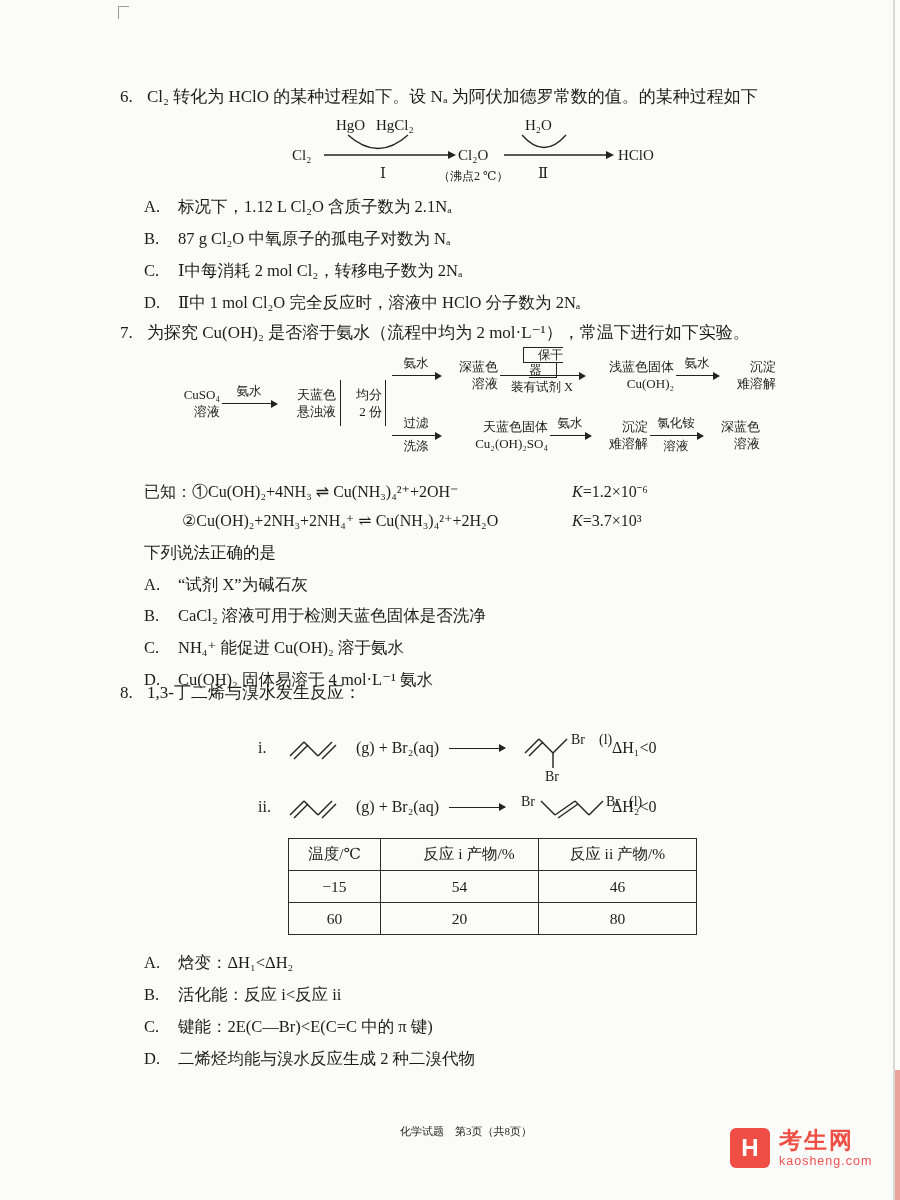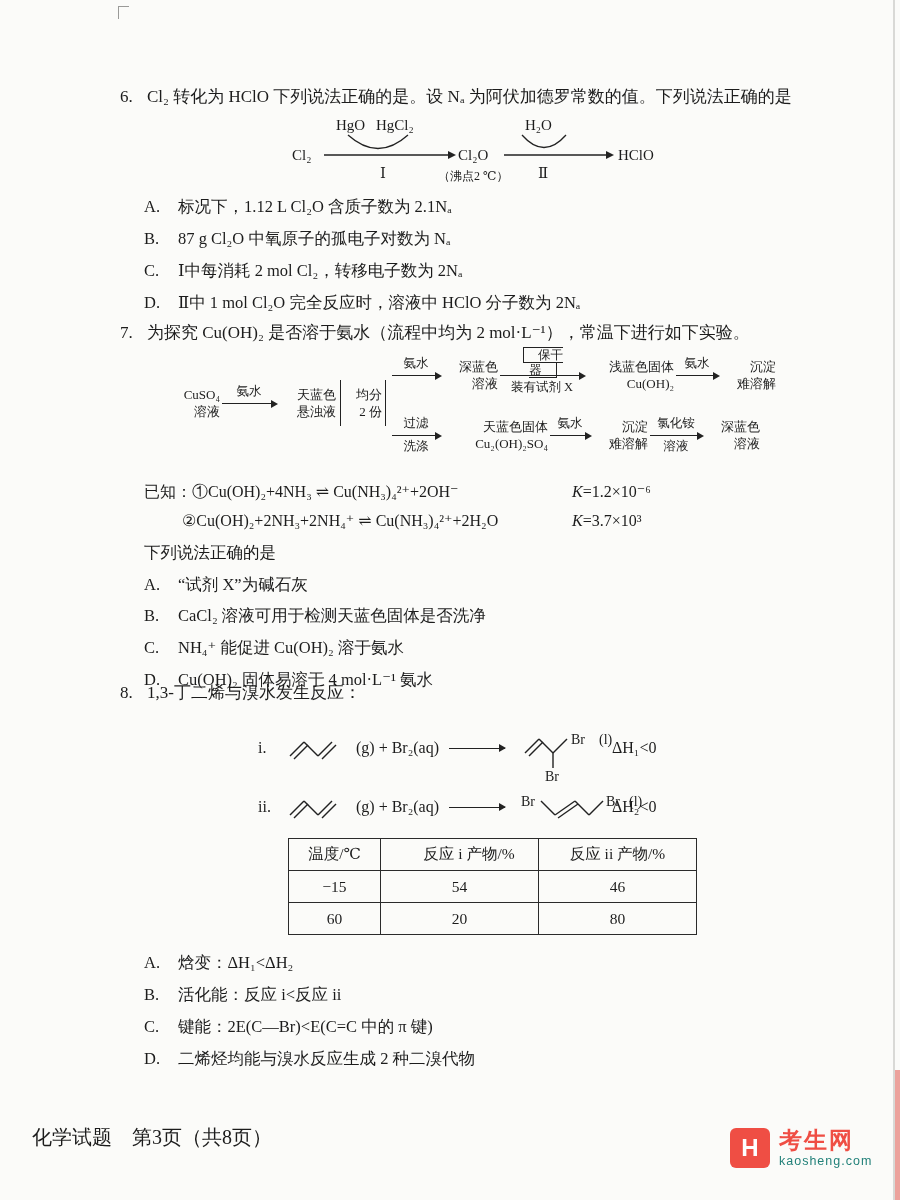--- a/index.html
+++ b/index.html
@@ -34,21 +34,21 @@
   .fnode { position:absolute; text-align:right; font-size:13px; line-height:1.3; }
   .fnode span { display:block; }
   .flab { position:absolute; text-align:center; font-size:12.5px; line-height:1.15; }
   .fbox { border:1.2px solid #222; padding:0 14px; }
   .farrow { position:absolute; height:0; border-top:1.3px solid #222; }
   .farrow::after { content:""; position:absolute; right:-2px; top:-4.5px; width:0; height:0;
     border-left:7px solid #222; border-top:4px solid transparent; border-bottom:4px solid transparent; }
   .vbar { position:absolute; width:0; height:46px; border-left:1.3px solid #222; }
 
   .known { position:relative; font-size:16px; line-height:1.3; margin-top:8px; }
-  .pl24 { padding-left:24px; } .pl62 { padding-left:62px; }
+  .pl24 { padding-left:24px;font-family:Liberation Serif, serif; } .pl62 { padding-left:62px; }
   .kval { position:absolute; left:452px; top:0; }
   .ksym { font-style:italic; }
   .prompt { margin-top:10px; font-size:16.5px; padding-left:24px; }
 
   
   .rxn { position:relative; display:flex; align-items:center; font-size:16px; padding-left:138px; }
   .rxn-i { margin-top:8px; height:72px; }
   .rxn-ii { margin-top:2px; height:42px; }
   .rlabel { flex:none; width:24px; }
   .rxn svg { display:block; margin:0 6px; }
@@ -58,44 +58,44 @@
   .rarrow::after { content:""; position:absolute; right:-1px; top:-4px; width:0; height:0;
     border-left:7px solid #222; border-top:4px solid transparent; border-bottom:4px solid transparent; }
   .dh { position:absolute; left:492px; top:50%; transform:translateY(-50%); font-size:16px; }
 
   .tintro { margin-top:10px; padding-left:24px; font-size:16.5px; }
   .ptable { border-collapse:collapse; margin:10px 0 16px 168px; font-size:15.5px; }
   .ptable th, .ptable td { border:1.4px solid #2b2b2b; font-weight:normal; text-align:center; }
   .ptable tr { height:32px; }
   .ptable .c0 { width:92px; } .ptable .c1 { width:158px;padding-left:19px; } .ptable .c2 { width:158px; }
 
-  .footer { position:absolute; left:0; top:1124px; width:900px; 
-    font-size:20px; text-indent:32px; }
+  .footer { position:absolute; left:0; top:1124px; width:900px; text-align:center;
+    font-size:11px; text-indent:32px; }
 
   .wm { position:absolute; left:730px; top:1128px; display:flex; align-items:center; gap:9px; opacity:.92; }
   .wm-logo { width:40px; height:40px; background:#ef4035; color:#fff; border-radius:6px;
     font-family:"Liberation Sans","DejaVu Sans",sans-serif; font-weight:bold; font-size:24px;
     display:flex; align-items:center; justify-content:center; }
   .wm-name { color:#ef4035; font-size:23px; font-weight:bold; letter-spacing:2px; line-height:1.1;
     font-family:"Liberation Sans","DejaVu Sans",sans-serif; }
-  .wm-domain { color:#0f766e; font-size:12.5px; letter-spacing:1px;
+  .wm-domain { color:#ef4444; font-size:12.5px; letter-spacing:1px;
     font-family:"Liberation Sans","DejaVu Sans",sans-serif; }
 </style>
 </head>
 <body>
 
 <div class="page">
   <div class="corner-mark"></div>
   <div class="scan-edge"></div>
   <div class="scan-red"></div>
 
   <section class="q" style="top:86px">
     <div class="stem">
       <span class="qnum">6.</span>
-      <span>Cl₂ 转化为 HClO 下列说法正确的是。设 Nₐ 为阿伏加德罗常数的值。下列说法正确的是</span>
+      <span>Cl₂ 转化为 HClO 的某种过程如下。设 Nₐ 为阿伏加德罗常数的值。的某种过程如下</span>
     </div>
 
     <svg class="q6svg" width="375" height="72" viewBox="0 0 375 72">
       <text x="2" y="46">Cl₂</text>
       <line x1="34" y1="41" x2="158" y2="41"></line>
       <polygon class="ahead" points="158,37 166,41 158,45"></polygon>
       <text x="46" y="16">HgO</text>
       <text x="86" y="16">HgCl₂</text>
       <path d="M 58 21 Q 88 48 118 21"></path>
       <text x="90" y="64">Ⅰ</text>

